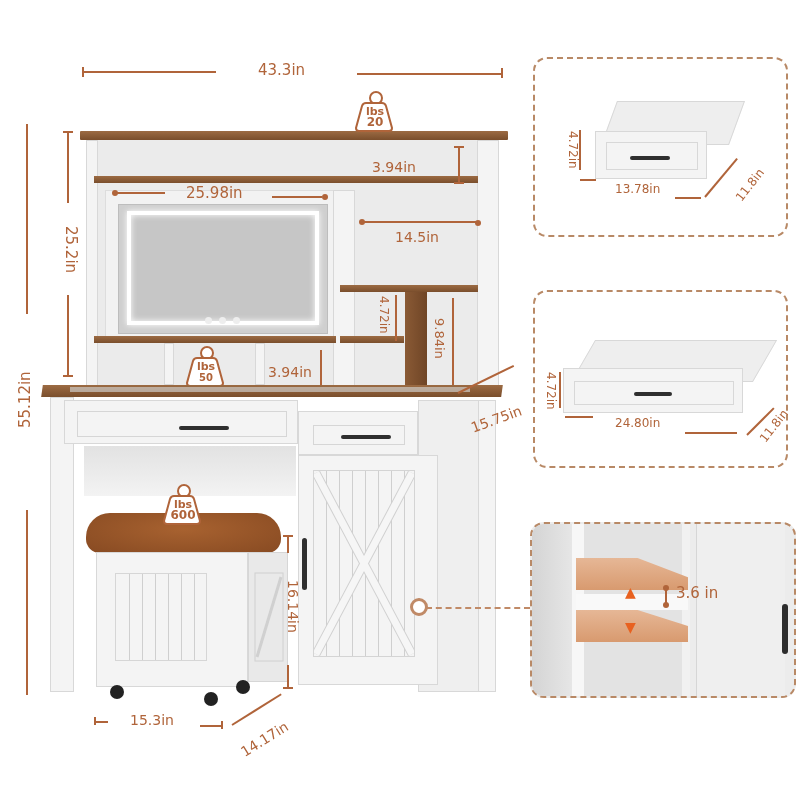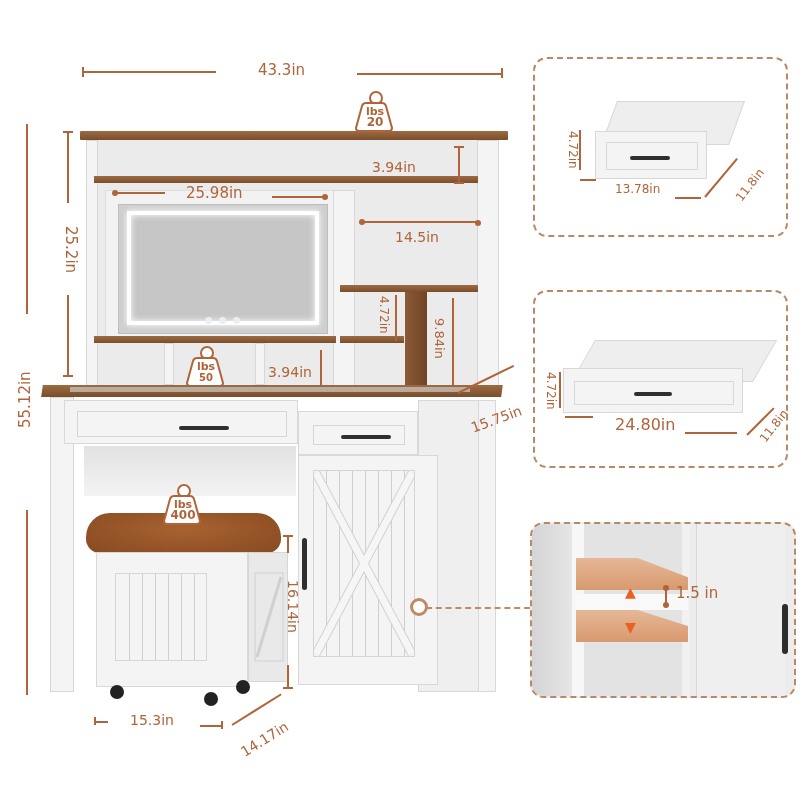--- a/index.html
+++ b/index.html
@@ -206,21 +206,21 @@
   <div class="caster" style="left:204px;top:692px;"></div>
   <div class="caster" style="left:236px;top:680px;"></div>
 </div>
 
 <div class="weight" style="left:163px;top:484px;">
   <div class="ring"></div>
   <svg class="body2" viewBox="0 0 38 30">
       <path d="M11 1 H27 Q30 1 31 4 L37 26 Q37 29 34 29 H4 Q1 29 1 26 L7 4 Q8 1 11 1 Z" fill="#fff" stroke="#b0643a" stroke-width="2"></path>
     </svg>
   <div class="t" style="top:15px;">lbs</div>
-  <div class="t" style="top:26px;font-size:12px;">400</div>
+  <div class="t" style="top:26px;font-size:12px;">600</div>
 </div>
 
 <div>
   <div class="tick" style="left:283px;top:535px;width:10px;height:2px;"></div>
   <div class="line" style="left:287px;top:535px;width:2px;height:18px;"></div>
   <div class="lbl vtext" style="left:300px;top:580px;font-size:14px;">16.14in</div>
   <div class="line" style="left:287px;top:665px;width:2px;height:22px;"></div>
   <div class="tick" style="left:283px;top:687px;width:10px;height:2px;"></div>
 </div>
 
@@ -258,35 +258,35 @@
   <div class="abs" style="left:28px;top:48px;width:210px;height:78px;">
     <div class="abs" style="left:20px;top:0;width:180px;height:40px;background:#eeeeee;border:1px solid #d8d8d8;transform:skewX(-30deg);"></div>
     <div class="abs white" style="left:0;top:28px;width:180px;height:45px;">
       <div class="abs" style="left:10px;top:12px;width:158px;height:22px;border:1px solid #d8d8d8;"></div>
       <div class="handle" style="left:70px;top:23px;width:38px;height:4px;"></div>
     </div>
   </div>
   <div class="line" style="left:24px;top:80px;width:2px;height:36px;"></div>
   <div class="lbl vtext" style="left:22px;top:80px;font-size:12px;">4.72in</div>
   <div class="line" style="left:30px;top:124px;width:28px;height:2px;"></div>
-  <div class="lbl" style="left:80px;top:125px;font-size:16px;">24.80in</div>
+  <div class="lbl" style="left:80px;top:125px;font-size:12px;">24.80in</div>
   <div class="line" style="left:150px;top:140px;width:52px;height:2px;"></div>
   <div class="abs" style="left:212px;top:142px;width:38px;height:2px;background:#b0643a;transform:rotate(-45deg);transform-origin:left center;"></div>
   <div class="lbl" style="left:220px;top:128px;font-size:12px;transform:rotate(-52deg);">11.8in</div>
 </div>
 
 <div class="dash-box" style="left:530px;top:522px;width:266px;height:176px;overflow:hidden;background:#ececec;">
   <div class="abs" style="left:0;top:0;width:40px;height:176px;background:linear-gradient(90deg,#d4d4d4,#e6e6e6);"></div>
   <div class="abs" style="left:40px;top:0;width:12px;height:176px;background:#f7f7f7;"></div>
   <div class="abs" style="left:52px;top:0;width:104px;height:176px;background:#e3e3e3;"></div>
   <div class="abs" style="left:150px;top:0;width:8px;height:176px;background:#f1f1f1;"></div>
   <div class="abs" style="left:164px;top:0;width:88px;height:176px;background:#efefef;border-left:1px solid #d6d6d6;"></div>
   <div class="abs" style="left:250px;top:80px;width:6px;height:50px;background:#2d2d2d;border-radius:3px;"></div>
   <div class="abs" style="left:44px;top:34px;width:112px;height:32px;background:linear-gradient(#e6b796,#d89a6f);clip-path:polygon(0 0,55% 0,100% 60%,100% 100%,0 100%);"></div>
   <div class="abs" style="left:44px;top:70px;width:112px;height:16px;background:#f9f9f9;"></div>
   <div class="abs" style="left:44px;top:86px;width:112px;height:32px;background:linear-gradient(#e6b796,#d89a6f);clip-path:polygon(0 0,55% 0,100% 50%,100% 100%,0 100%);"></div>
   <div class="abs" style="left:93px;top:61px;color:#e8611f;font-size:14px;line-height:1;">▲</div>
   <div class="abs" style="left:93px;top:96px;color:#e8611f;font-size:14px;line-height:1;">▼</div>
   <div class="abs" style="left:133px;top:63px;width:2px;height:18px;background:#b0643a;"></div>
   <div class="abs" style="left:131px;top:61px;width:6px;height:6px;border-radius:50%;background:#b0643a;"></div>
   <div class="abs" style="left:131px;top:78px;width:6px;height:6px;border-radius:50%;background:#b0643a;"></div>
-  <div class="lbl" style="left:144px;top:62px;font-size:15px;">1.5 in</div>
+  <div class="lbl" style="left:144px;top:62px;font-size:15px;">3.6 in</div>
 </div>
 
 </body></html>

